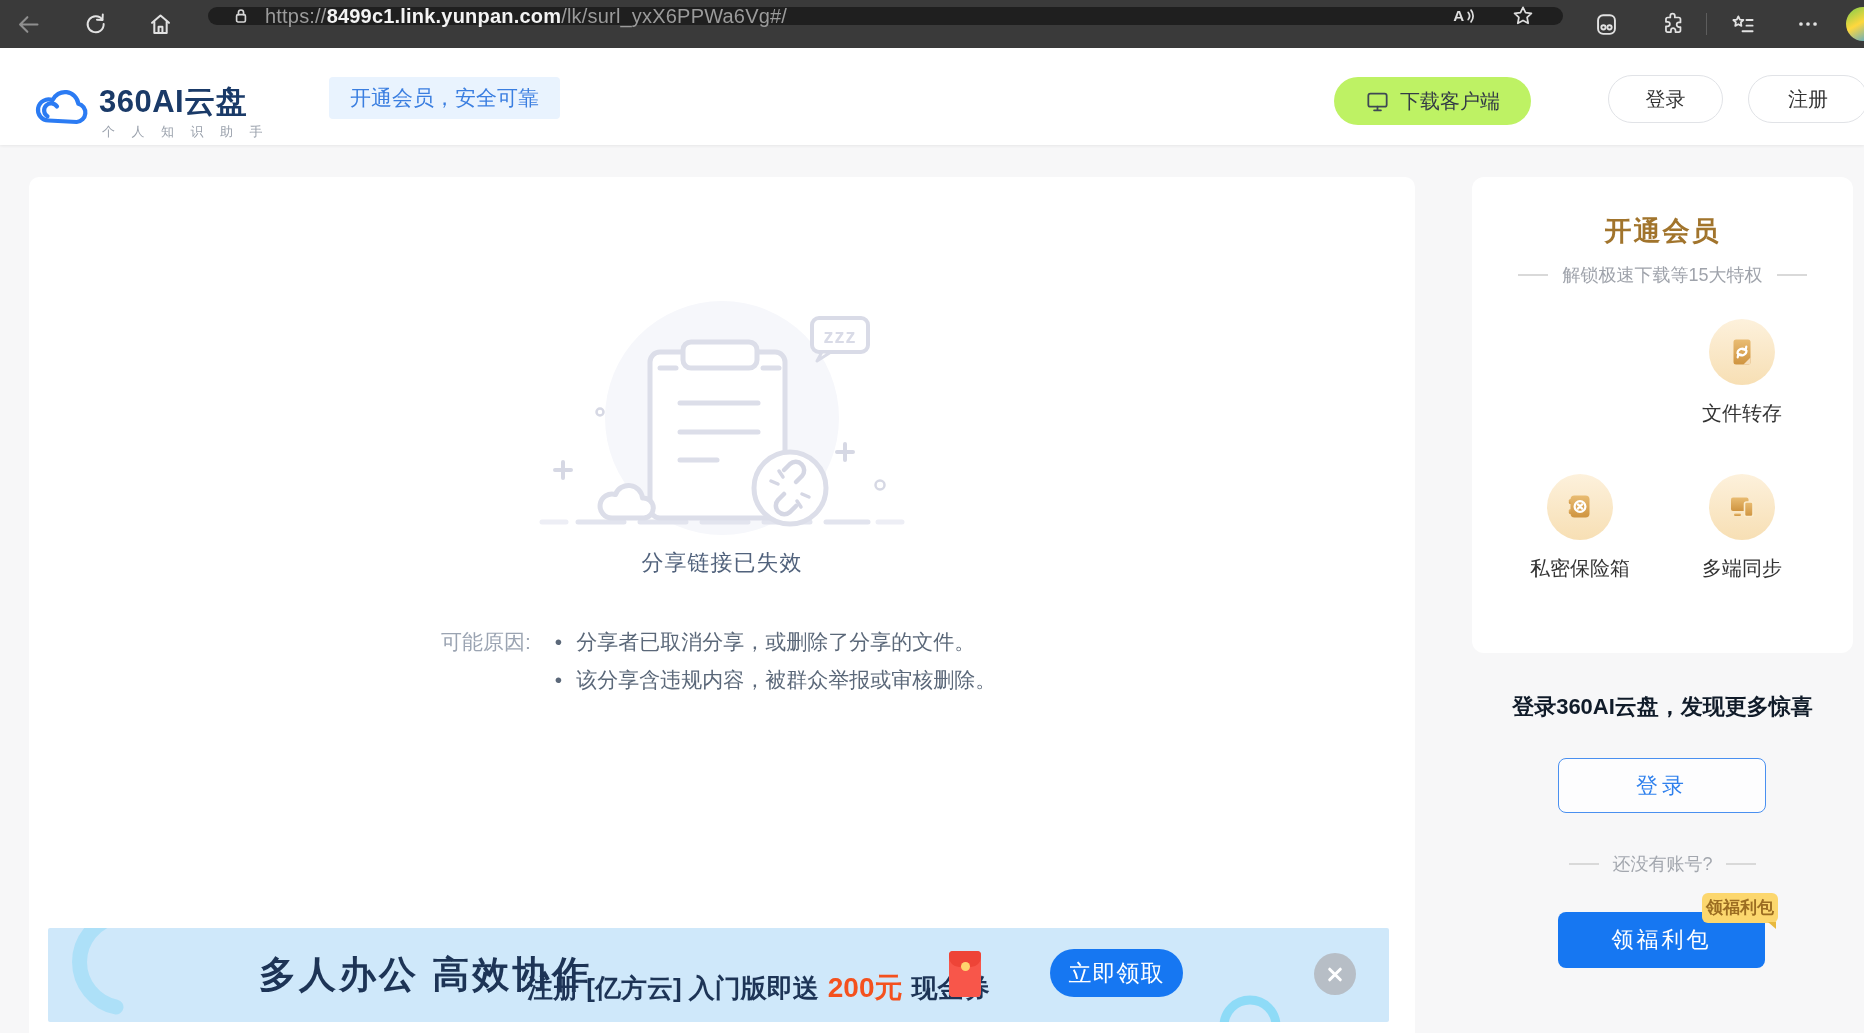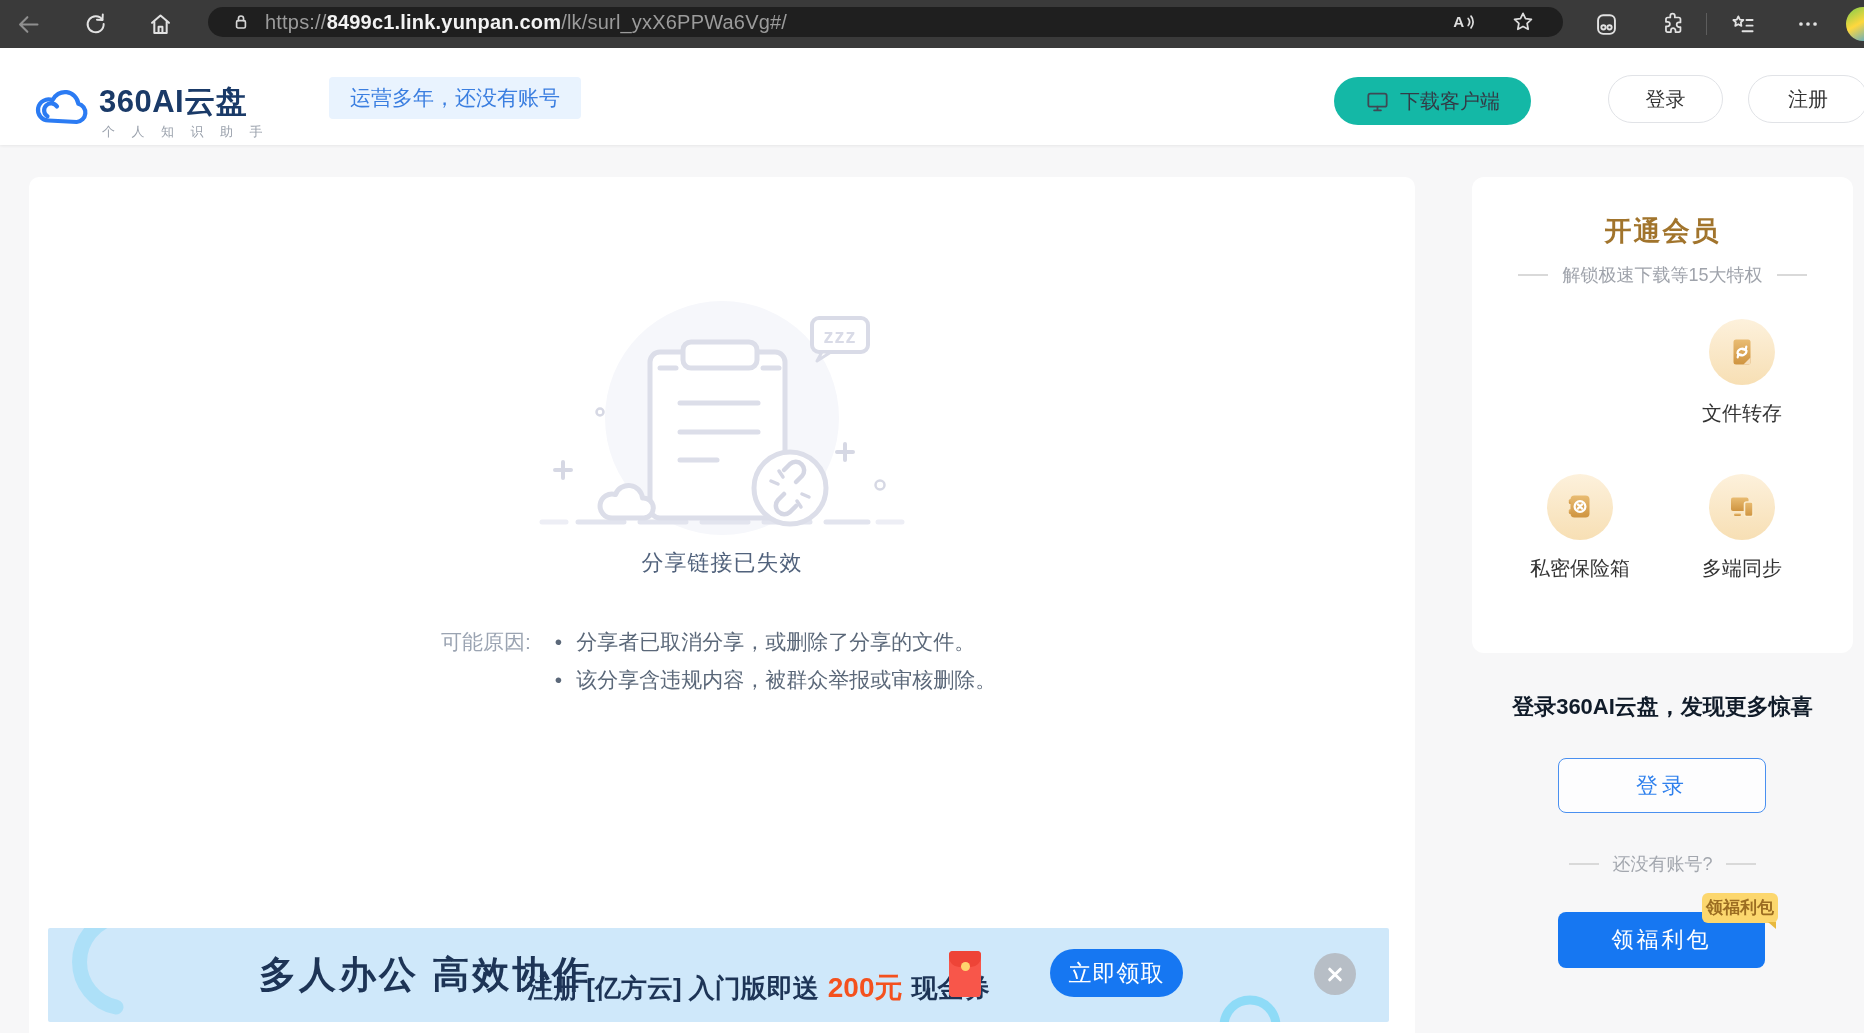--- a/index.html
+++ b/index.html
@@ -8,21 +8,21 @@
   .stage { position:absolute; inset:0; width:1864px; height:1033px; overflow:hidden; }
 
   
   .toolbar { position:absolute; left:0; top:0; width:1864px; height:48px; background:#3a3a3a; }
   .tb-btn { position:absolute; top:50%; transform:translateY(-50%); width:30px; height:30px;
             display:flex; align-items:center; justify-content:center; color:#e2e2e2; }
   .tb-btn svg { display:block; }
   .tb-back { left:13px; color:#8f8f8f; }
   .tb-refresh { left:80px; }
   .tb-home { left:145px; }
-  .url-bar { position:absolute; left:208px; top:7px; width:1355px; height:30px; background:#1f1f1f;
+  .url-bar { position:absolute; left:208px; top:7px; width:1355px; height:18px; background:#1f1f1f;
              border-radius:17px; display:flex; align-items:center; }
   .url-lock { margin-left:22px; color:#d6d6d6; display:flex; }
   .url-text { margin-left:13px; font-size:20px; color:#9b9b9b; white-space:nowrap; letter-spacing:0.2px; }
   .url-text .domain { color:#f3f3f3; font-weight:700; }
   .url-action { position:absolute; top:50%; transform:translateY(-50%); width:28px; height:28px;
                 display:flex; align-items:center; justify-content:center; color:#dddddd; }
   .url-readaloud { right:86px; }
   .url-star { right:26px; }
   .tb-ext1 { left:1591px; }
   .tb-puzzle { left:1658px; }
@@ -37,21 +37,21 @@
                  box-shadow:0 1px 3px rgba(0,0,0,0.07); z-index:5; }
   .edge-sliver { position:absolute; left:0; top:48px; width:4px; height:46px; background:#ffffff; z-index:6; }
   .logo-cloud { position:absolute; left:34px; top:34px; }
   .brand-title { position:absolute; left:99px; top:33px; font-size:31px; font-weight:800;
                  color:#1a3a68; letter-spacing:0.5px; }
   .brand-sub { position:absolute; left:102px; top:75px; font-size:13px; color:#9aa1ac; letter-spacing:16.5px; white-space:nowrap; }
   .slogan-badge { position:absolute; left:329px; top:29px; height:42px; line-height:42px; padding:0 21px;
                   background:var(--badge-bg,#e9f3fe); color:var(--badge-text,#3a7ee0); font-size:21px;
                   border-radius:4px; white-space:nowrap; }
   .dl-pill { position:absolute; left:1334px; top:29px; width:197px; height:48px; border-radius:24px;
-             background:#14b8a6; display:flex; align-items:center; justify-content:center; gap:10px;
+             background:#bef264; display:flex; align-items:center; justify-content:center; gap:10px;
              font-size:20px; color:#333b46; cursor:pointer; }
   .hdr-pill { position:absolute; top:27px; height:48px; border-radius:24px; background:#fff;
               border:1px solid #e1e3e7; font-size:20px; color:#333; display:flex; align-items:center;
               justify-content:center; cursor:pointer; }
   .hdr-login { left:1608px; width:115px; }
   .hdr-register { left:1748px; width:120px; }
 
   
   .page { position:absolute; left:0; top:145px; width:1864px; height:888px; background:#f7f7f8; }
   .main-card { position:absolute; left:29px; top:32px; width:1386px; height:856px; background:#ffffff;
@@ -217,21 +217,21 @@
 
   <div class="site-header">
     <div class="logo-cloud">
       <svg width="56" height="46" viewBox="0 0 56 46" fill="none" stroke="#2b7bf3" stroke-width="4.2" stroke-linecap="round" stroke-linejoin="round">
         <path d="M14.5 38.5 a10.5 10.5 0 1 1 4 -20.2 a13.5 13.5 0 0 1 25.8 3.4 a9.3 9.3 0 0 1 -1.6 18.3 z"></path>
         <path d="M23 24.5 a7 7 0 1 0 -9.5 9.8"></path>
       </svg>
     </div>
     <div class="brand-title">360AI云盘</div>
     <div class="brand-sub">个人知识助手</div>
-    <div class="slogan-badge">运营多年，还没有账号</div>
+    <div class="slogan-badge">开通会员，安全可靠</div>
 
     <div class="dl-pill">
       <svg width="25" height="25" viewBox="0 0 24 24" fill="none" stroke="#3f4854" stroke-width="1.7" stroke-linecap="round">
           <rect x="3.2" y="4.5" width="17.6" height="12.5" rx="2"></rect>
           <path d="M12 17 v2.8 M8.7 20.5 h6.6"></path>
         </svg>
       <span>下载客户端</span>
     </div>
     <div class="hdr-pill hdr-login">登录</div>
     <div class="hdr-pill hdr-register">注册</div>

